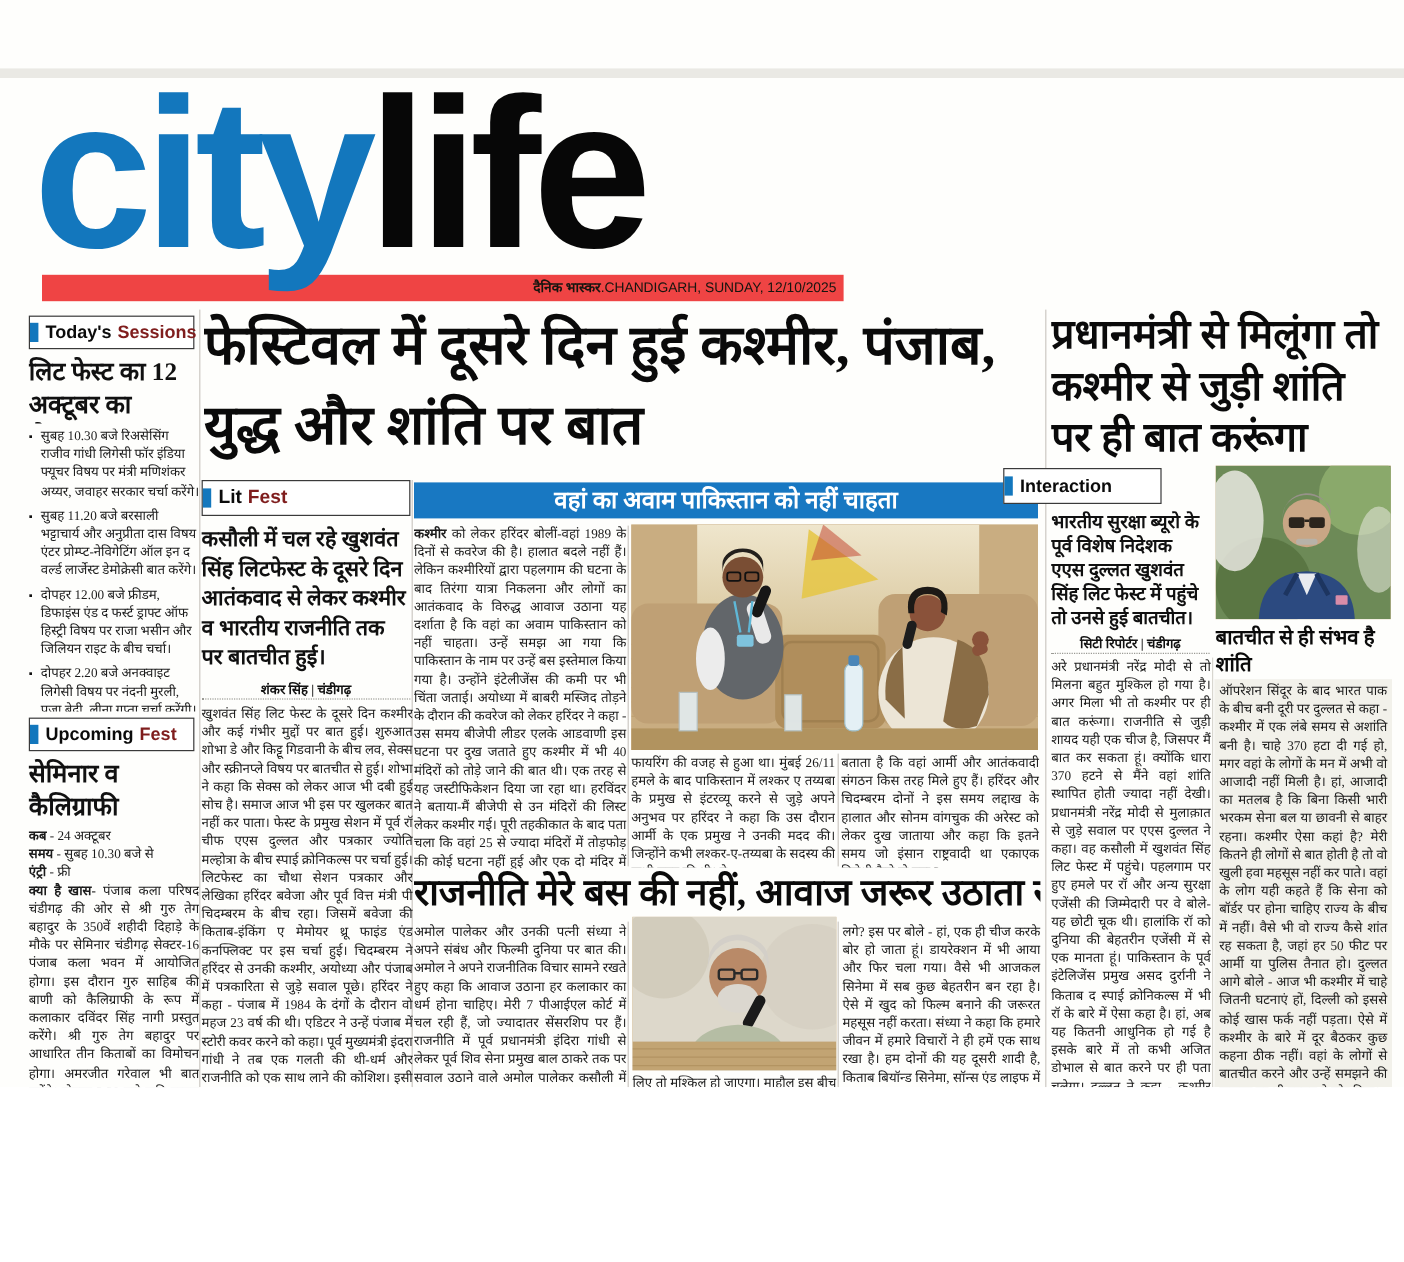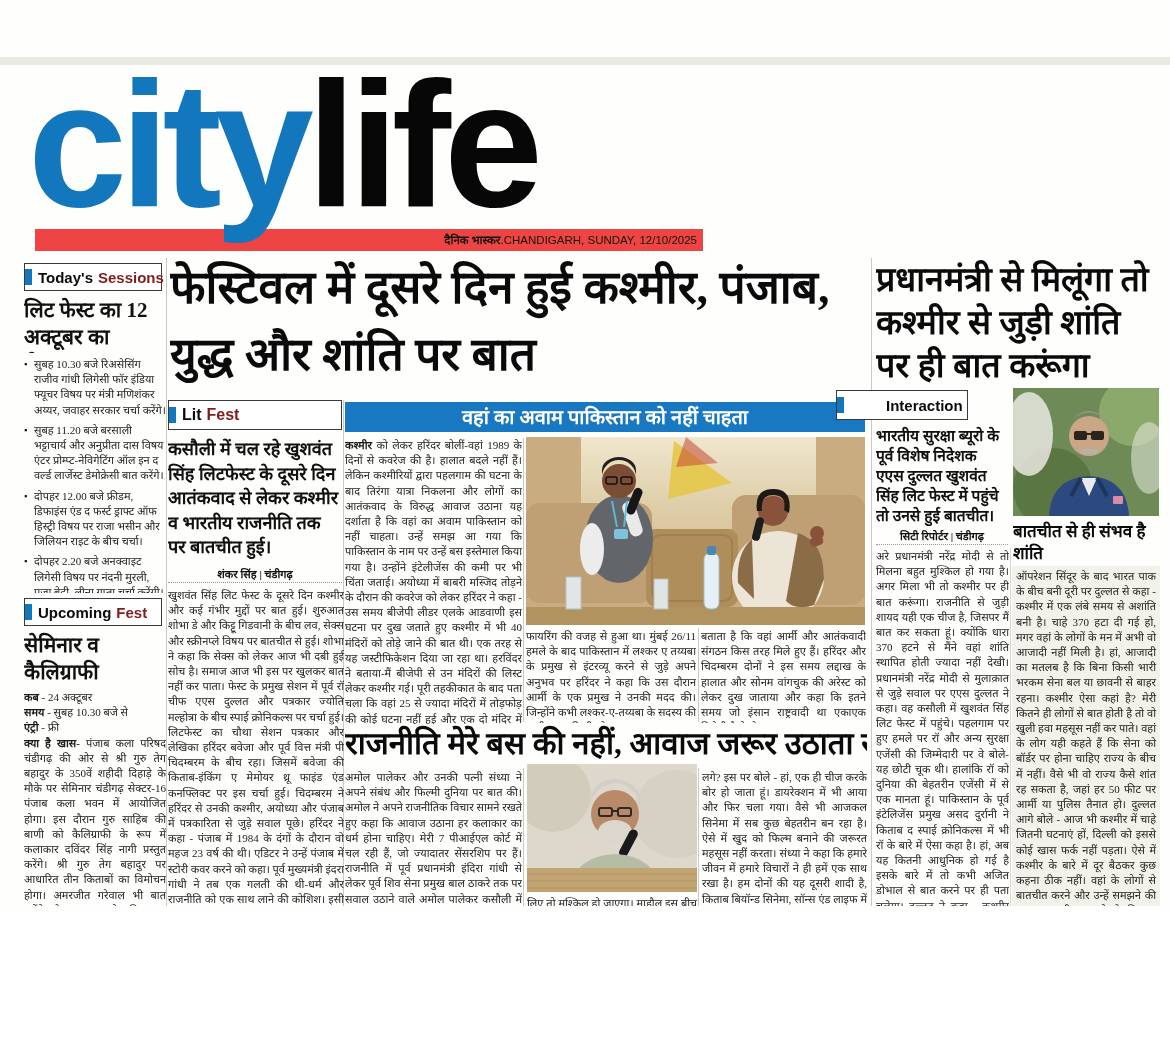--- a/index.html
+++ b/index.html
@@ -200,21 +200,21 @@
         <line x1="0" y1="110" x2="170" y2="110"></line>
           <line x1="0" y1="117" x2="170" y2="117"></line>
           <line x1="0" y1="124" x2="170" y2="124"></line>
       </g>
     </svg>
   </div>
   <div class="abs bt" style="left:527px;top:896px;width:170px;height:114px;">लिए तो मुश्किल हो जाएगा। माहौल इस बीच लोगों की तालियों और हंसी से भर गया। अमोल ने कहा - वर्तमान में जो राजनीतिक माहौल है, वो किसी के विचारों का सम्मान कर पाए ऐसा मुश्किल है। बेशक मैंने अपने समय में इंदिरा गांधी और बाल ठाकरे के विरुद्ध आवाज उठाई, मगर सेंसरशिप या ऐसे किसी भी मुद्दे पर वो साथ देते। वो इसको लेकर मुझसे कोई नीजी दुश्मनी नहीं रखते। आपने एक्टर के रूप में कई हिट फिल्में दी और फिर विलन का किरदार करने</div>
   <div class="abs bt" style="left:702px;top:770px;width:165px;height:240px;">लगे? इस पर बोले - हां, एक ही चीज करके बोर हो जाता हूं। डायरेक्शन में भी आया और फिर चला गया। वैसे भी आजकल सिनेमा में सब कुछ बेहतरीन बन रहा है। ऐसे में खुद को फिल्म बनाने की जरूरत महसूस नहीं करता। संध्या ने कहा कि हमारे जीवन में हमारे विचारों ने ही हमें एक साथ रखा है। हम दोनों की यह दूसरी शादी है, किताब बियॉन्ड सिनेमा, सॉन्स एंड लाइफ में हमने अपने जीवन को उतारा। इसमें हमारी पहली मुलाक़ात से लेकर एक-दूसरे के काम करने के तरीके पर खुलकर बात की है। इसमें अमोल के पेंटिंग से थिएटर और फिर फिल्मी दुनिया तक आने वाली जादुई कहानी है। अमोल बोले - हमारे थिएटर के गुरु को मैं नाम से बुलाता था, ये छूट सिर्फ मुझे ही मिली थी, जबकि उसी ग्रुप में अमरीश पुरी भी थे जो गुरु को जी या सिर कहकर बुलाते थे और मैं अमरीश जी को जी करके बुलाता था।</div>
 
   <div class="abs hl" style="left:876px;top:258px;width:286px;height:130px;font-size:34px;line-height:43px;">प्रधानमंत्री से मिलूंगा तो कश्मीर से जुड़ी शांति पर ही बात करूंगा</div>
-  <div class="abs kbox" style="left:836px;top:390px;width:132px;height:30px;font-size:15px;gap:36px;">
+  <div class="abs kbox" style="left:836px;top:390px;width:132px;height:30px;font-size:15px;">
     <span class="ksq"></span>
     <span class="kb">Interaction</span>
   </div>
   <div class="abs sf" style="left:876px;top:426px;width:132px;height:100px;font-size:15.5px;line-height:20px;">भारतीय सुरक्षा ब्यूरो के पूर्व विशेष निदेशक एएस दुल्लत खुशवंत सिंह लिट फेस्ट में पहुंचे तो उनसे हुई बातचीत।</div>
   <div class="abs byline" style="left:876px;top:528px;width:132px;"><b>सिटी रिपोर्टर | चंडीगढ़</b></div>
   <div class="abs dotted" style="left:876px;top:543px;width:132px;height:1px;"></div>
   <div class="abs bt" style="left:876px;top:549px;width:133px;height:460px;">अरे प्रधानमंत्री नरेंद्र मोदी से तो मिलना बहुत मुश्किल हो गया है। अगर मिला भी तो कश्मीर पर ही बात करूंगा। राजनीति से जुड़ी शायद यही एक चीज है, जिसपर मैं बात कर सकता हूं। क्योंकि धारा 370 हटने से मैंने वहां शांति स्थापित होती ज्यादा नहीं देखी। प्रधानमंत्री नरेंद्र मोदी से मुलाक़ात से जुड़े सवाल पर एएस दुल्लत ने कहा। वह कसौली में खुशवंत सिंह लिट फेस्ट में पहुंचे। पहलगाम पर हुए हमले पर रॉ और अन्य सुरक्षा एजेंसी की जिम्मेदारी पर वे बोले- यह छोटी चूक थी। हालांकि रॉ को दुनिया की बेहतरीन एजेंसी में से एक मानता हूं। पाकिस्तान के पूर्व इंटेलिजेंस प्रमुख असद दुर्रानी ने किताब द स्पाई क्रोनिकल्स में भी रॉ के बारे में ऐसा कहा है। हां, अब यह कितनी आधुनिक हो गई है इसके बारे में तो कभी अजित डोभाल से बात करने पर ही पता चलेगा। दुल्लत ने कहा - कश्मीर को लेकर आज भी कई नैरेटिव्स हैं। लोग वहां तो जाते हैं, मगर कश्मीरियों से बात नहीं करते। इसीलिए भ्रांतियां फैलती हैं। शांति वहां तब तक कायम नहीं हो पाएगी, जब तक पाकिस्तान से बातचीत नहीं होगी। के मसले कैसे सुलझ पाएंगे।</div>
 
   <div class="abs photo" style="left:1013px;top:388px;width:146px;height:128px;">
     <svg viewBox="0 0 146 128">

